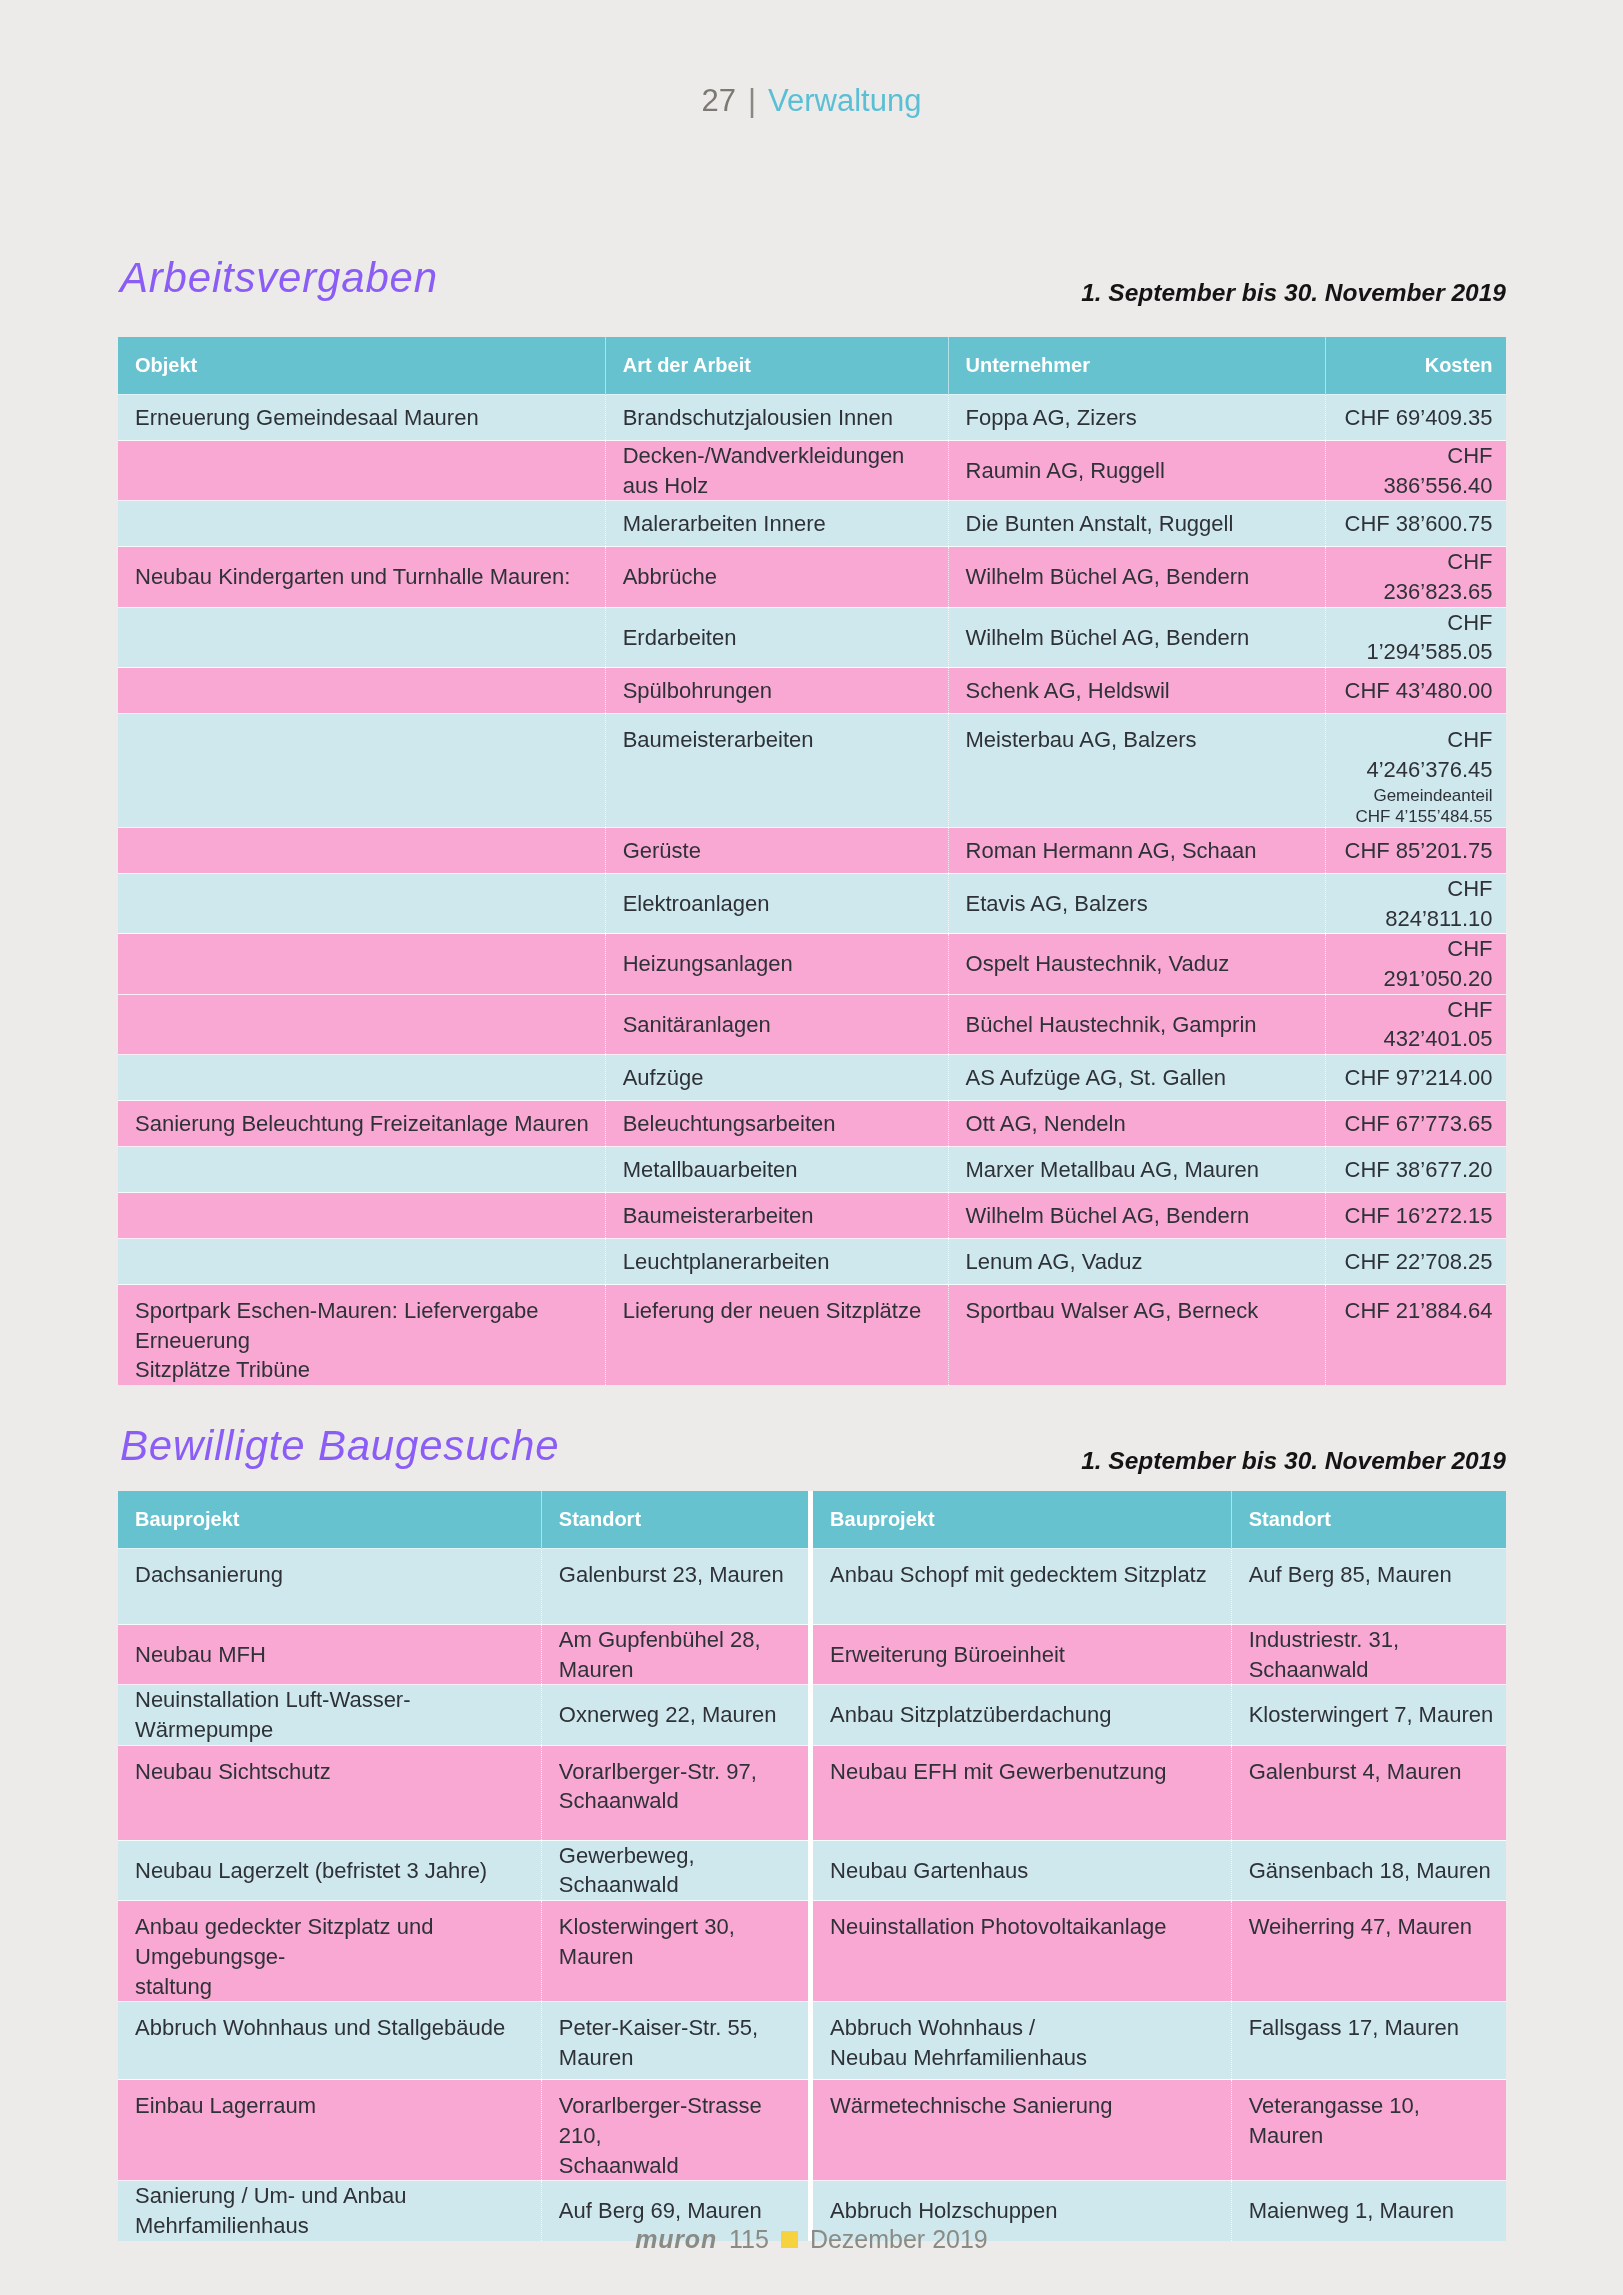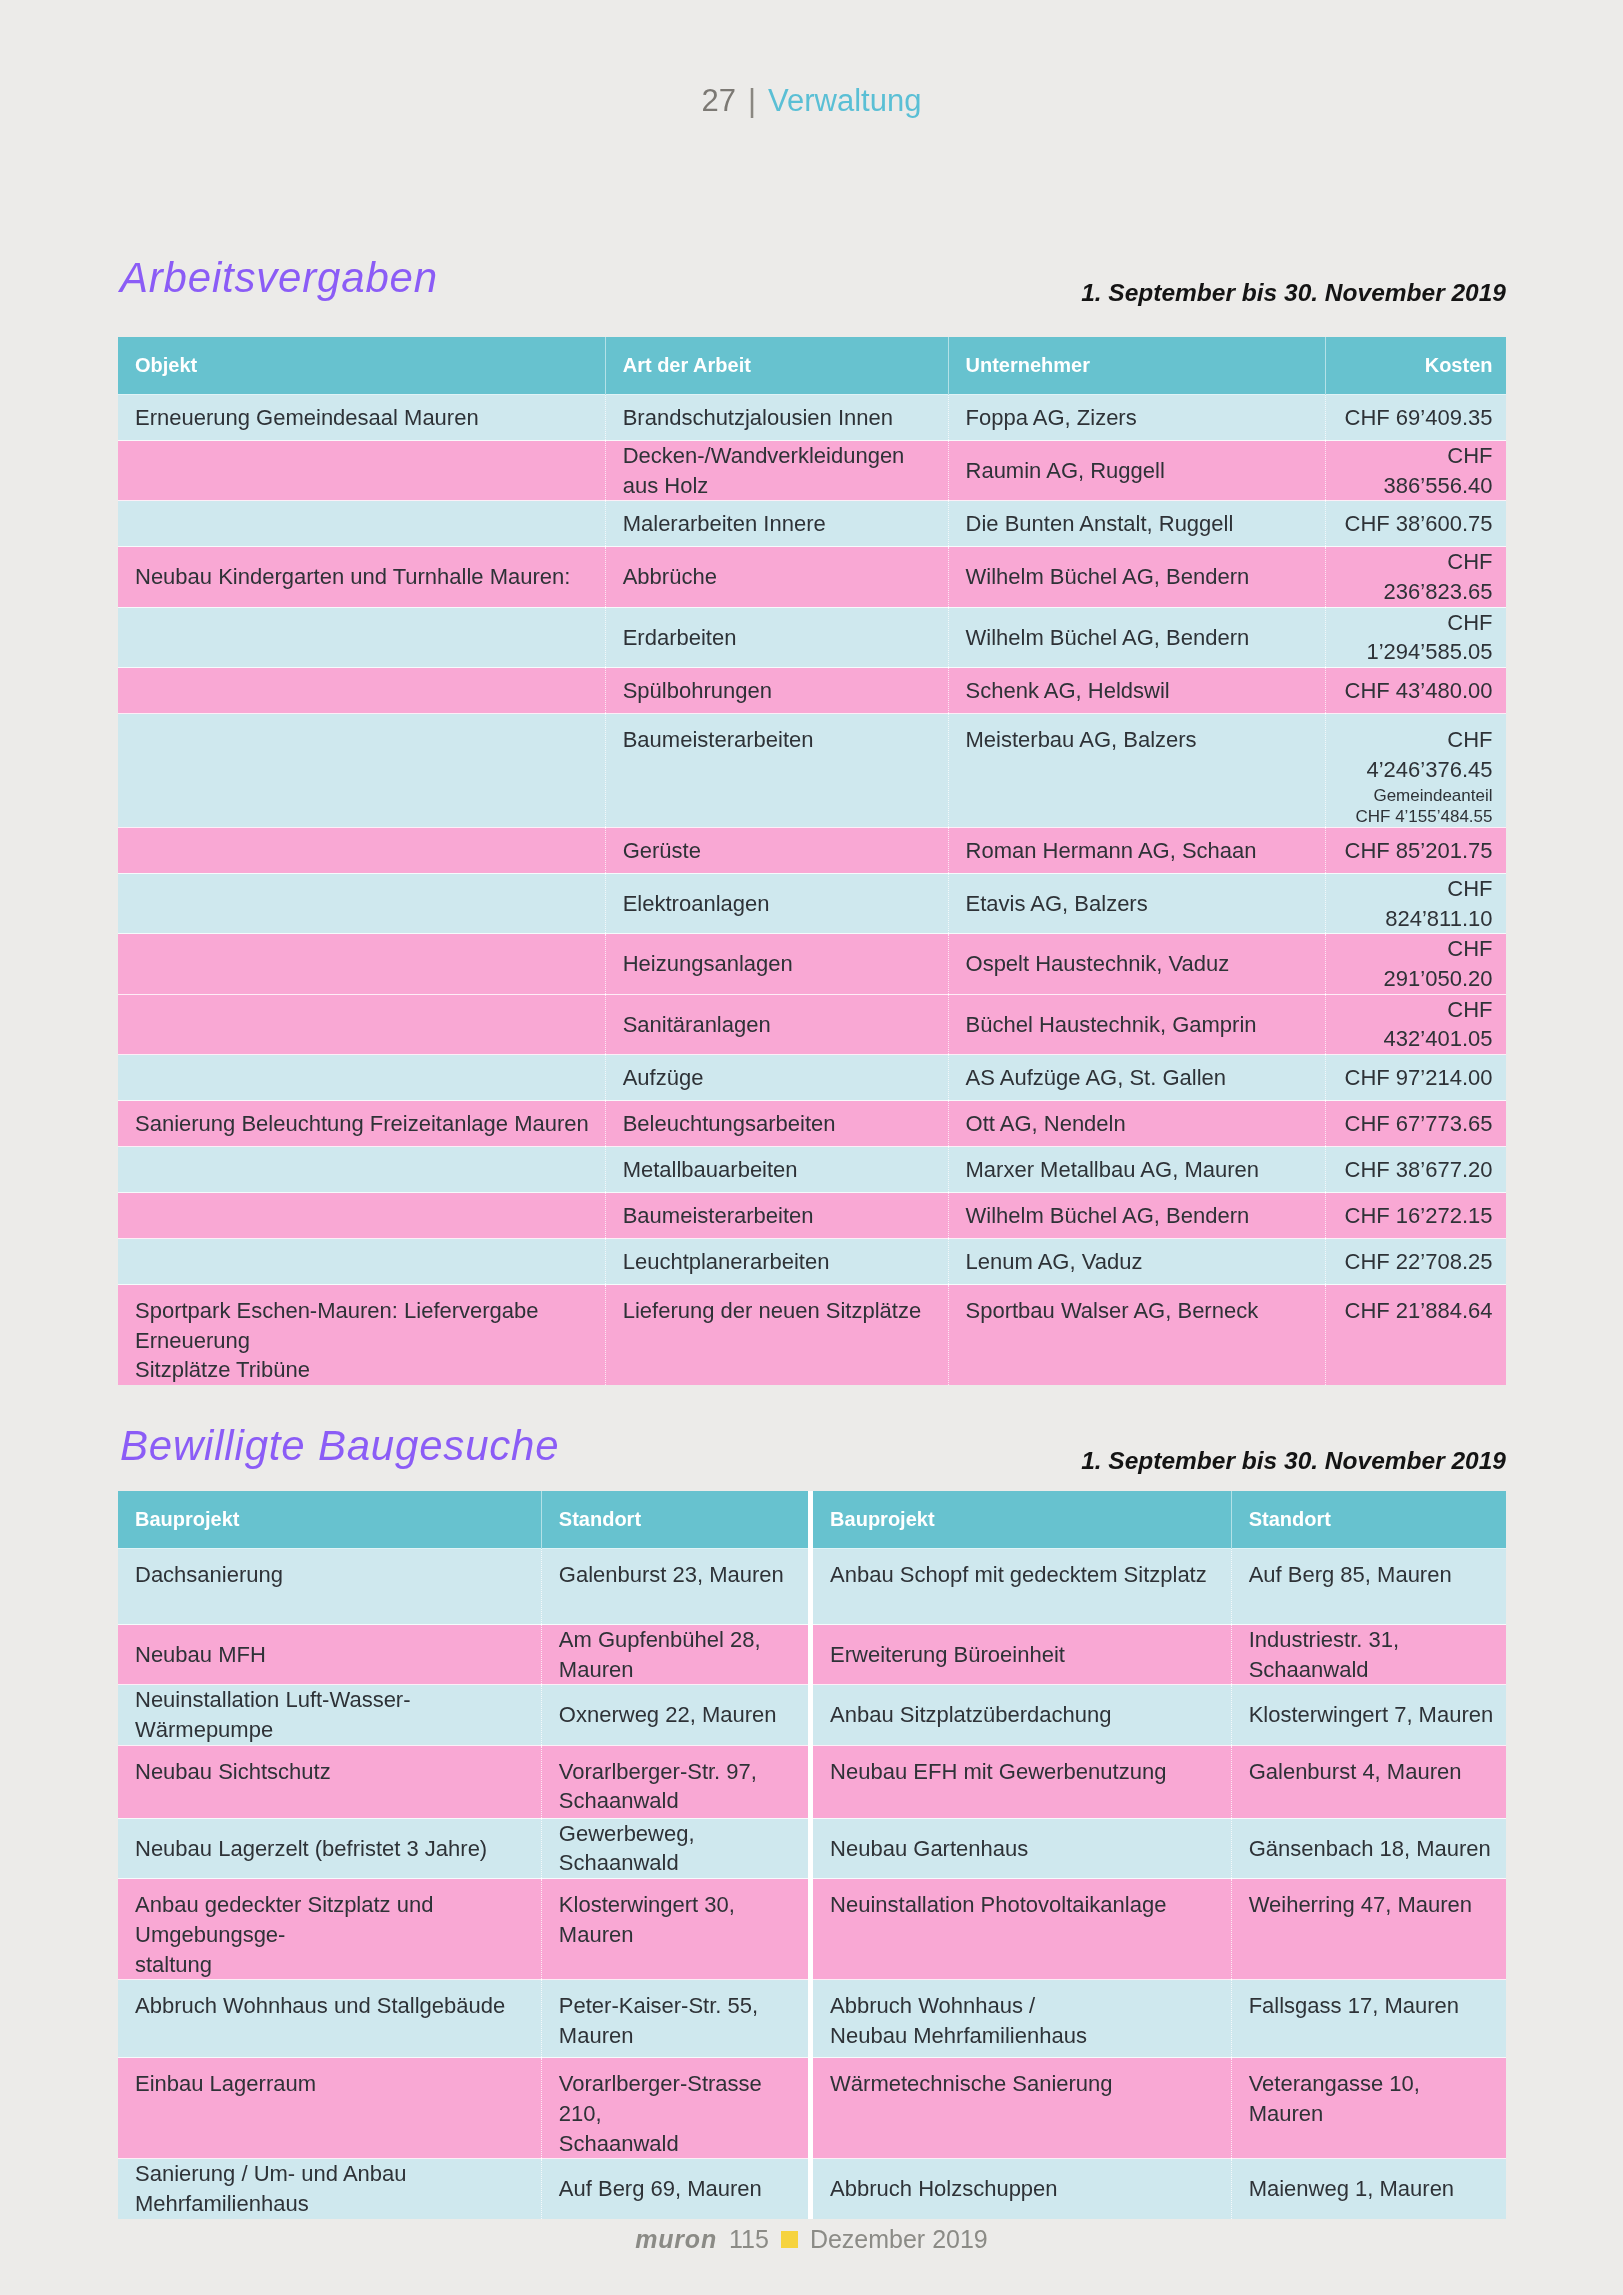--- a/index.html
+++ b/index.html
@@ -36,21 +36,21 @@
   td.num{text-align:right;padding-right:13.5px;}
   .note{font-size:17px;line-height:1.2;margin-top:1.7px;}
   tr.top td{vertical-align:top;padding-top:11px;}
 
   .t1 tbody tr{height:46px;}
   .t1 tr.hr7{height:108px;}
   .t1 tr.hr18{height:78px;}
 
   .t2 tbody tr{height:46px;}
   .t2 tr.b1{height:76px;}
-  .t2 tr.b4{height:73px;}
+  .t2 tr.b4{height:95px;}
   .t2 tr.b6{height:86px;}
   .t2 tr.b7{height:78px;}
   .t2 tr.b8{height:83px;}
   .t2 tr.b9{height:49px;}
   .t2 th.mid,.t2 td.mid{border-left:5px solid #ffffff;}
 
   
   .footer{position:absolute;top:2225px;left:0;width:100%;display:flex;
           justify-content:center;align-items:center;gap:12px;font-size:25px;color:#8b8b86;}
   .footer .mag{font-style:italic;font-weight:700;letter-spacing:0.8px;}

